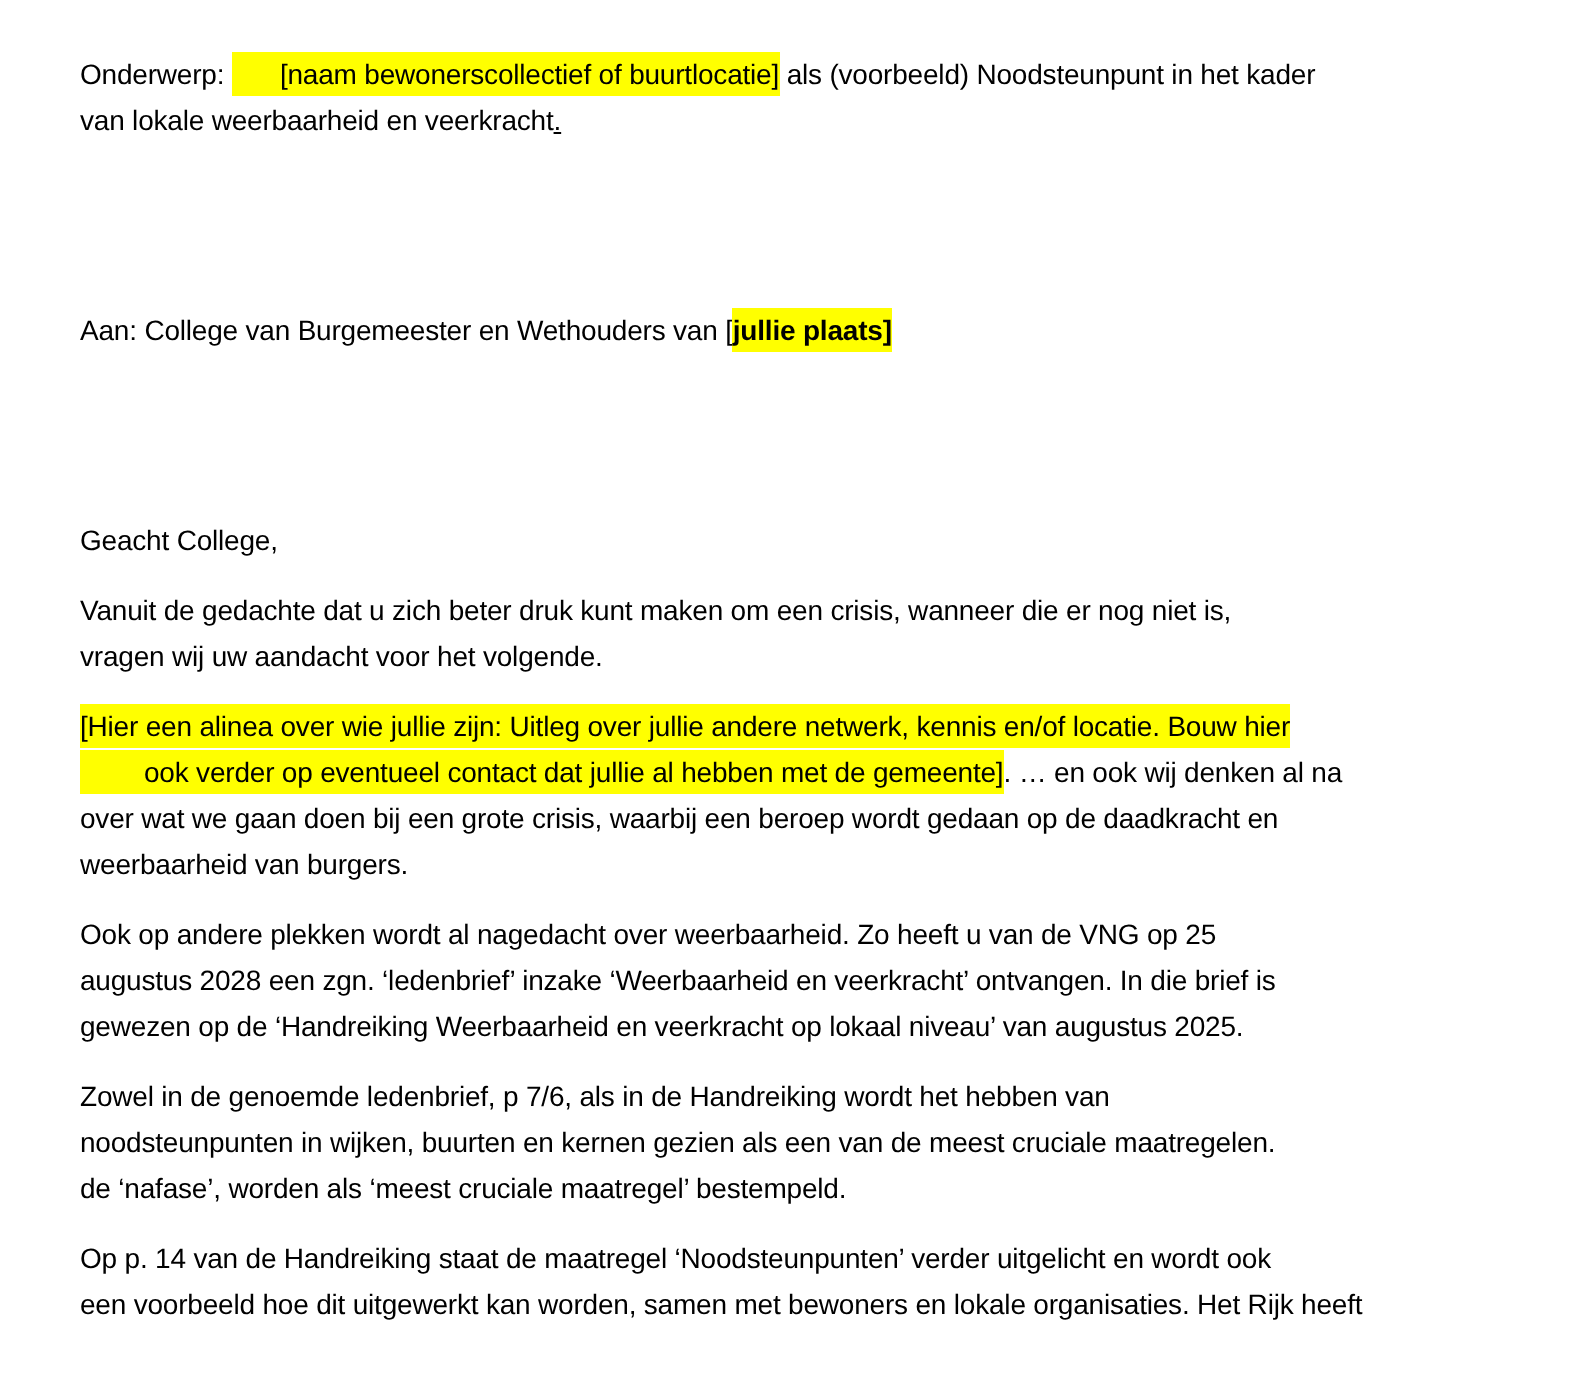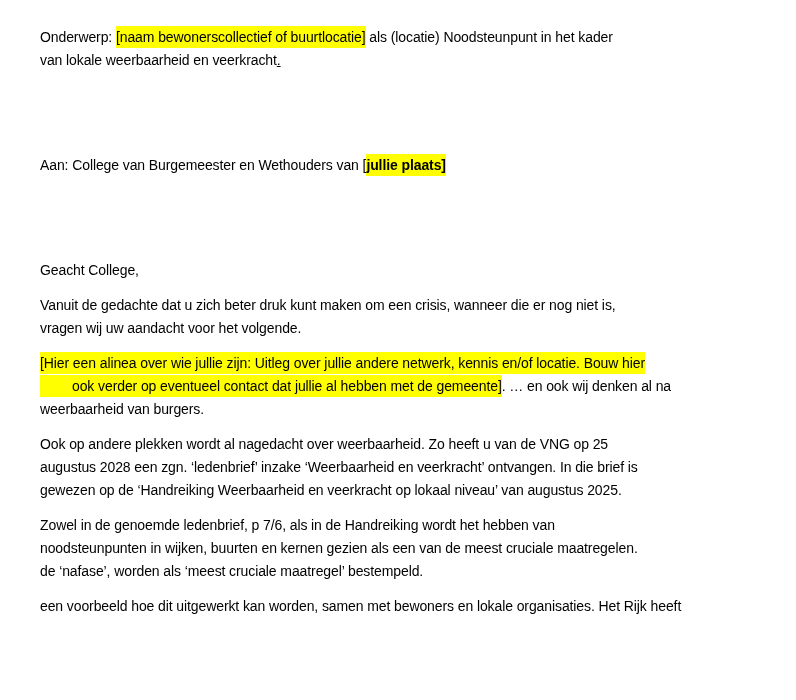--- a/index.html
+++ b/index.html
@@ -37,21 +37,21 @@
   }
   .u {
     text-decoration: underline;
   }
 </style>
 </head>
 <body>
 
 <main class="doc-page" style="background: rgb(255, 255, 255); color: rgb(0, 0, 0);">
     <div class="para">
-      <div class="line"><span>Onderwerp: </span><span class="hl" style="background: rgb(255, 255, 0);">[naam bewonerscollectief of buurtlocatie]</span><span> als (locatie) Noodsteunpunt in het kader</span></div>
+      <div class="line"><span>Onderwerp: </span><span class="hl" style="background: rgb(255, 255, 0); padding-left: 24px;">[naam bewonerscollectief of buurtlocatie]</span><span> als (voorbeeld) Noodsteunpunt in het kader</span></div>
       <div class="line"><span>van lokale weerbaarheid en veerkracht</span><span class="u">.</span></div>
     </div>
     <div class="para">
       <div class="line">&nbsp;</div>
     </div>
     <div class="para">
       <div class="line">&nbsp;</div>
     </div>
     <div class="para">
       <div class="line"><span>Aan: College van Burgemeester en Wethouders van [</span><span class="hl" style="background: rgb(255, 255, 0); font-weight: bold;">jullie plaats]</span></div>
@@ -65,28 +65,30 @@
     <div class="para">
       <div class="line"><span>Geacht College,</span></div>
     </div>
     <div class="para">
       <div class="line"><span>Vanuit de gedachte dat u zich beter druk kunt maken om een crisis, wanneer die er nog niet is,</span></div>
       <div class="line"><span>vragen wij uw aandacht voor het volgende.</span></div>
     </div>
     <div class="para">
       <div class="line"><span class="hl" style="background: rgb(255, 255, 0);">[Hier een alinea over wie jullie zijn: Uitleg over jullie andere netwerk, kennis en/of locatie. Bouw hier</span></div>
       <div class="line"><span class="hl" style="background: rgb(255, 255, 0); padding-left: 32px;">ook verder op eventueel contact dat jullie al hebben met de gemeente]</span><span>. … en ook wij denken al na</span></div>
+      <div class="line"><span>over wat we gaan doen bij een grote crisis, waarbij een beroep wordt gedaan op de daadkracht en</span></div>
       <div class="line"><span>weerbaarheid van burgers.</span></div>
     </div>
     <div class="para">
       <div class="line"><span>Ook op andere plekken wordt al nagedacht over weerbaarheid. Zo heeft u van de VNG op 25</span></div>
       <div class="line"><span>augustus 2028 een zgn. ‘ledenbrief’ inzake ‘Weerbaarheid en veerkracht’ ontvangen. In die brief is</span></div>
       <div class="line"><span>gewezen op de ‘Handreiking Weerbaarheid en veerkracht op lokaal niveau’ van augustus 2025.</span></div>
     </div>
     <div class="para">
       <div class="line"><span>Zowel in de genoemde ledenbrief, p 7/6, als in de Handreiking wordt het hebben van</span></div>
       <div class="line"><span>noodsteunpunten in wijken, buurten en kernen gezien als een van de meest cruciale maatregelen.</span></div>
       <div class="line"><span>de ‘nafase’, worden als ‘meest cruciale maatregel’ bestempeld.</span></div>
     </div>
     <div class="para">
+      <div class="line"><span>Op p. 14 van de Handreiking staat de maatregel ‘Noodsteunpunten’ verder uitgelicht en wordt ook</span></div>
       <div class="line"><span>een voorbeeld hoe dit uitgewerkt kan worden, samen met bewoners en lokale organisaties. Het Rijk heeft</span></div>
     </div>
   </main>
 
 </body></html>

